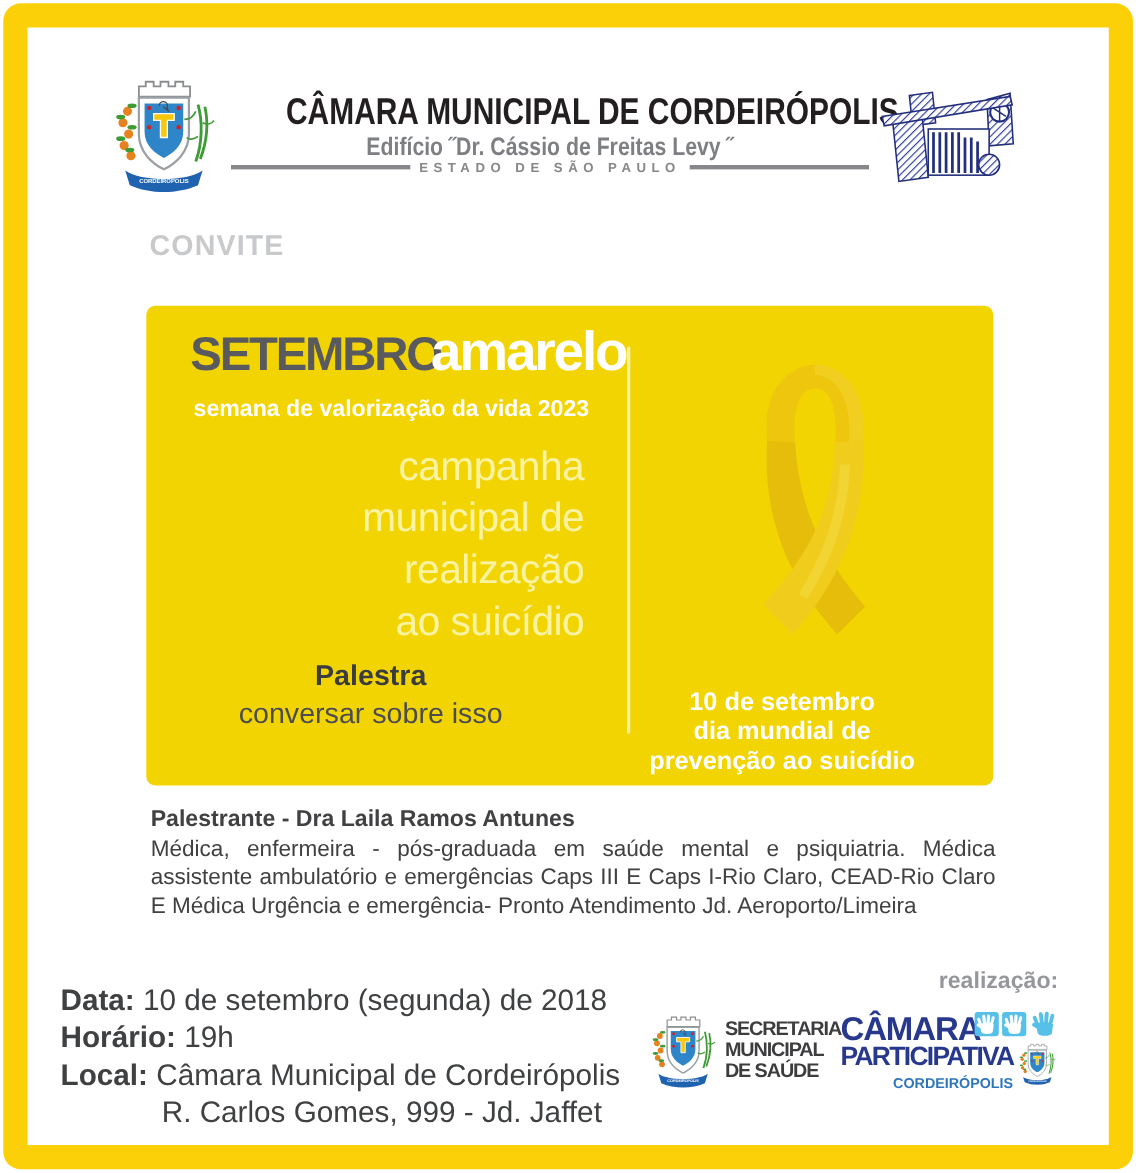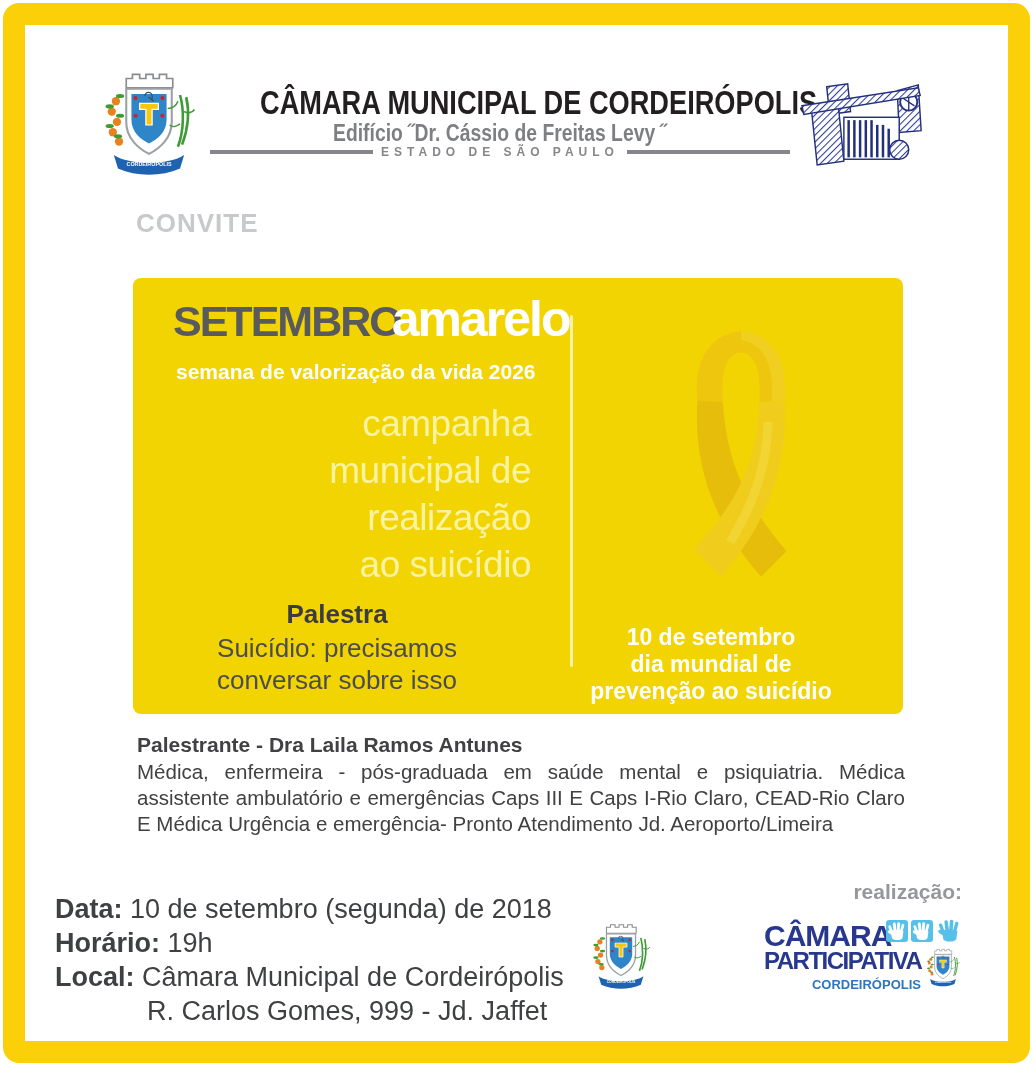--- a/index.html
+++ b/index.html
@@ -163,32 +163,31 @@
     </g>
     <circle cx="104" cy="78" r="10" fill="url(#hatchB)" stroke="#232f7d" stroke-width="1.5"></circle>
   </svg>
 
   <div class="convite">CONVITE</div>
 
   <section class="banner">
     <div class="b-title">
       <span class="set">SETEMBRO</span><span class="ama">amarelo</span>
     </div>
-    <div class="b-sub">semana de valorização da vida 2026</div>
+    <div class="b-sub">semana de valorização da vida 2023</div>
 
     <div class="b-campaign">
       <div>campanha</div>
       <div>municipal de</div>
       <div>realização</div>
       <div>ao suicídio</div>
     </div>
 
     <div class="b-talk">
       <div class="b-talk-title">Palestra</div>
-      <div>Suicídio: precisamos</div>
       <div>conversar sobre isso</div>
     </div>
 
     <div class="b-divider"></div>
 
     <svg class="ribbon" viewBox="0 0 220 310">
       <path d="M62,96 C56,36 92,20 110,20 C128,20 164,36 158,96 L130,98 C133,54 121,44 110,44 C99,44 87,54 90,98 Z" fill="#eec60e"></path>
       <path d="M62,96 L90,98 C94,158 112,206 160,262 L132,290 C76,226 58,164 62,96 Z" fill="#e5bd0a"></path>
       <path d="M130,98 L158,96 C162,168 140,230 88,290 L58,260 C112,202 127,158 130,98 Z" fill="#f0cd1c"></path>
       <path d="M140,120 C138,170 124,210 98,252" stroke="#f6e15c" stroke-width="10" fill="none" opacity="0.35"></path>
@@ -210,20 +209,25 @@
     <div><b>Horário:</b> <span>19h</span></div>
     <div><b>Local:</b> <span>Câmara Municipal de Cordeirópolis</span></div>
     <div class="addr">R. Carlos Gomes, 999 - Jd. Jaffet</div>
   </div>
 
   <div class="realiza">realização:</div>
 
   <svg class="crest-sm">
       <use href="#crest"></use>
     </svg>
+  <div class="sec-text">
+    <div>SECRETARIA</div>
+    <div>MUNICIPAL</div>
+    <div>DE SAÚDE</div>
+  </div>
 
   <div class="cam-logo">
     <div class="cam1">CÂMARA</div>
     <div class="hands">
       <span class="tile t1">
           <svg viewBox="0 0 24 26">
             <use href="#hand"></use>
           </svg>
         </span>
       <span class="tile t2">

